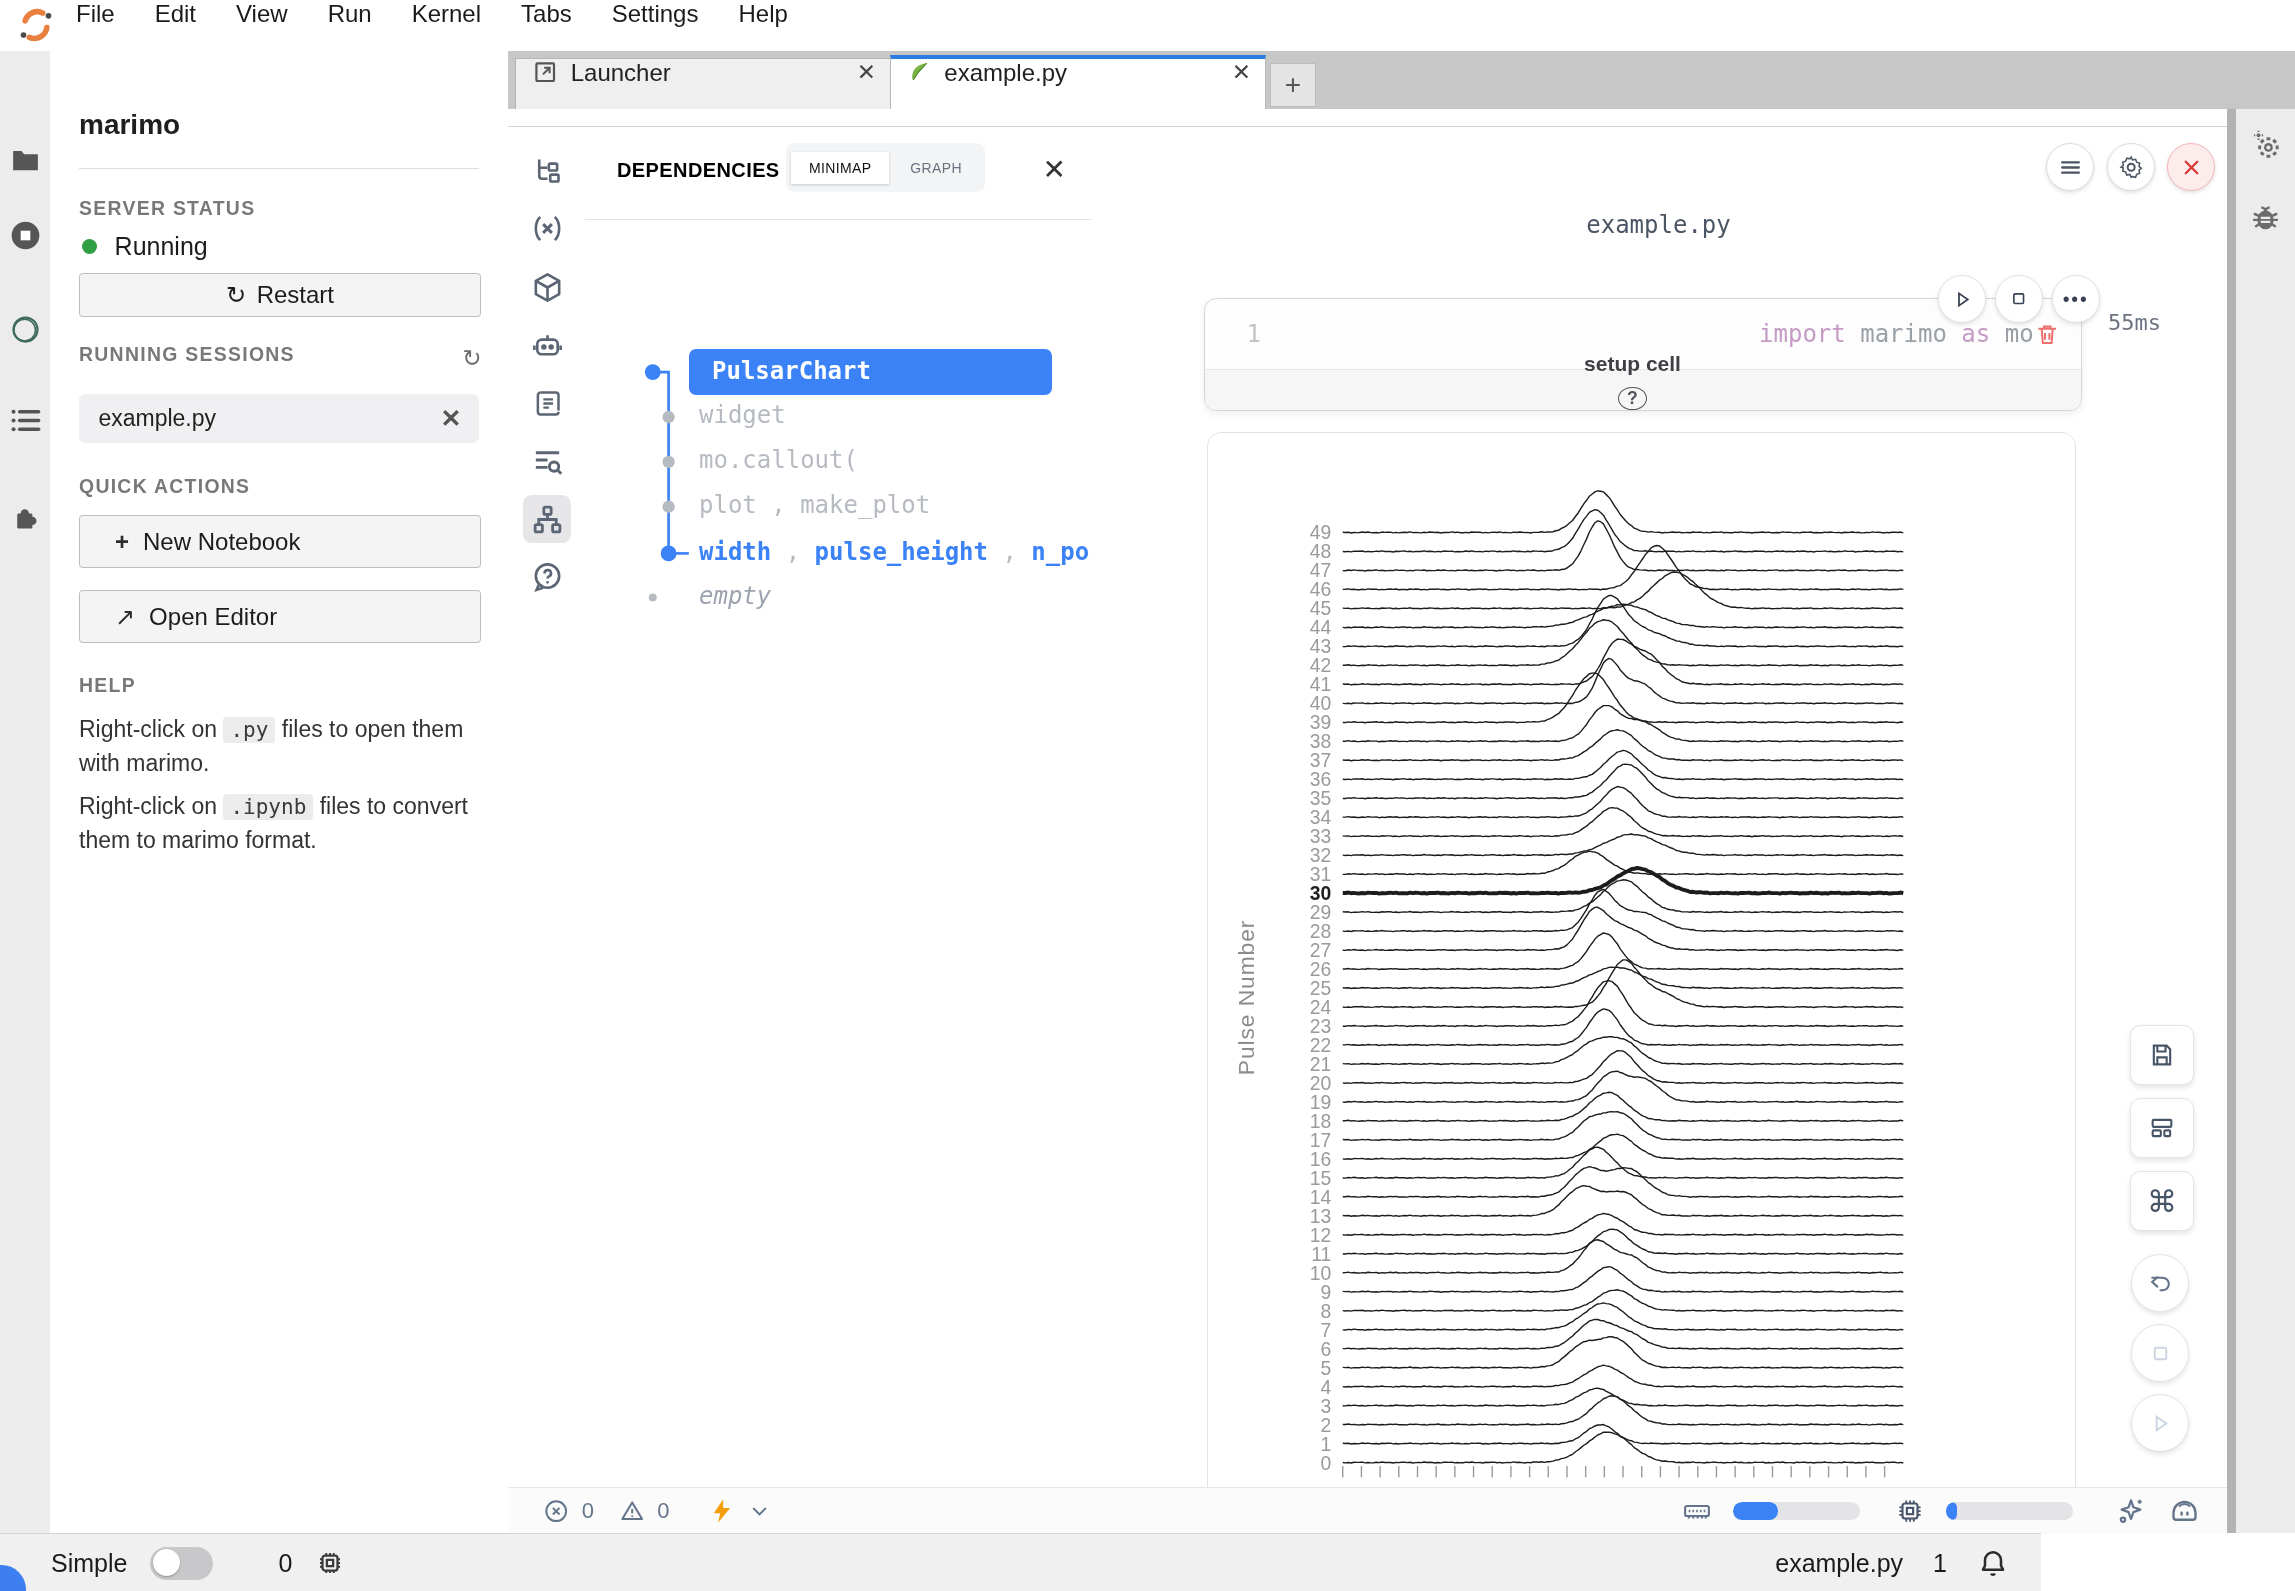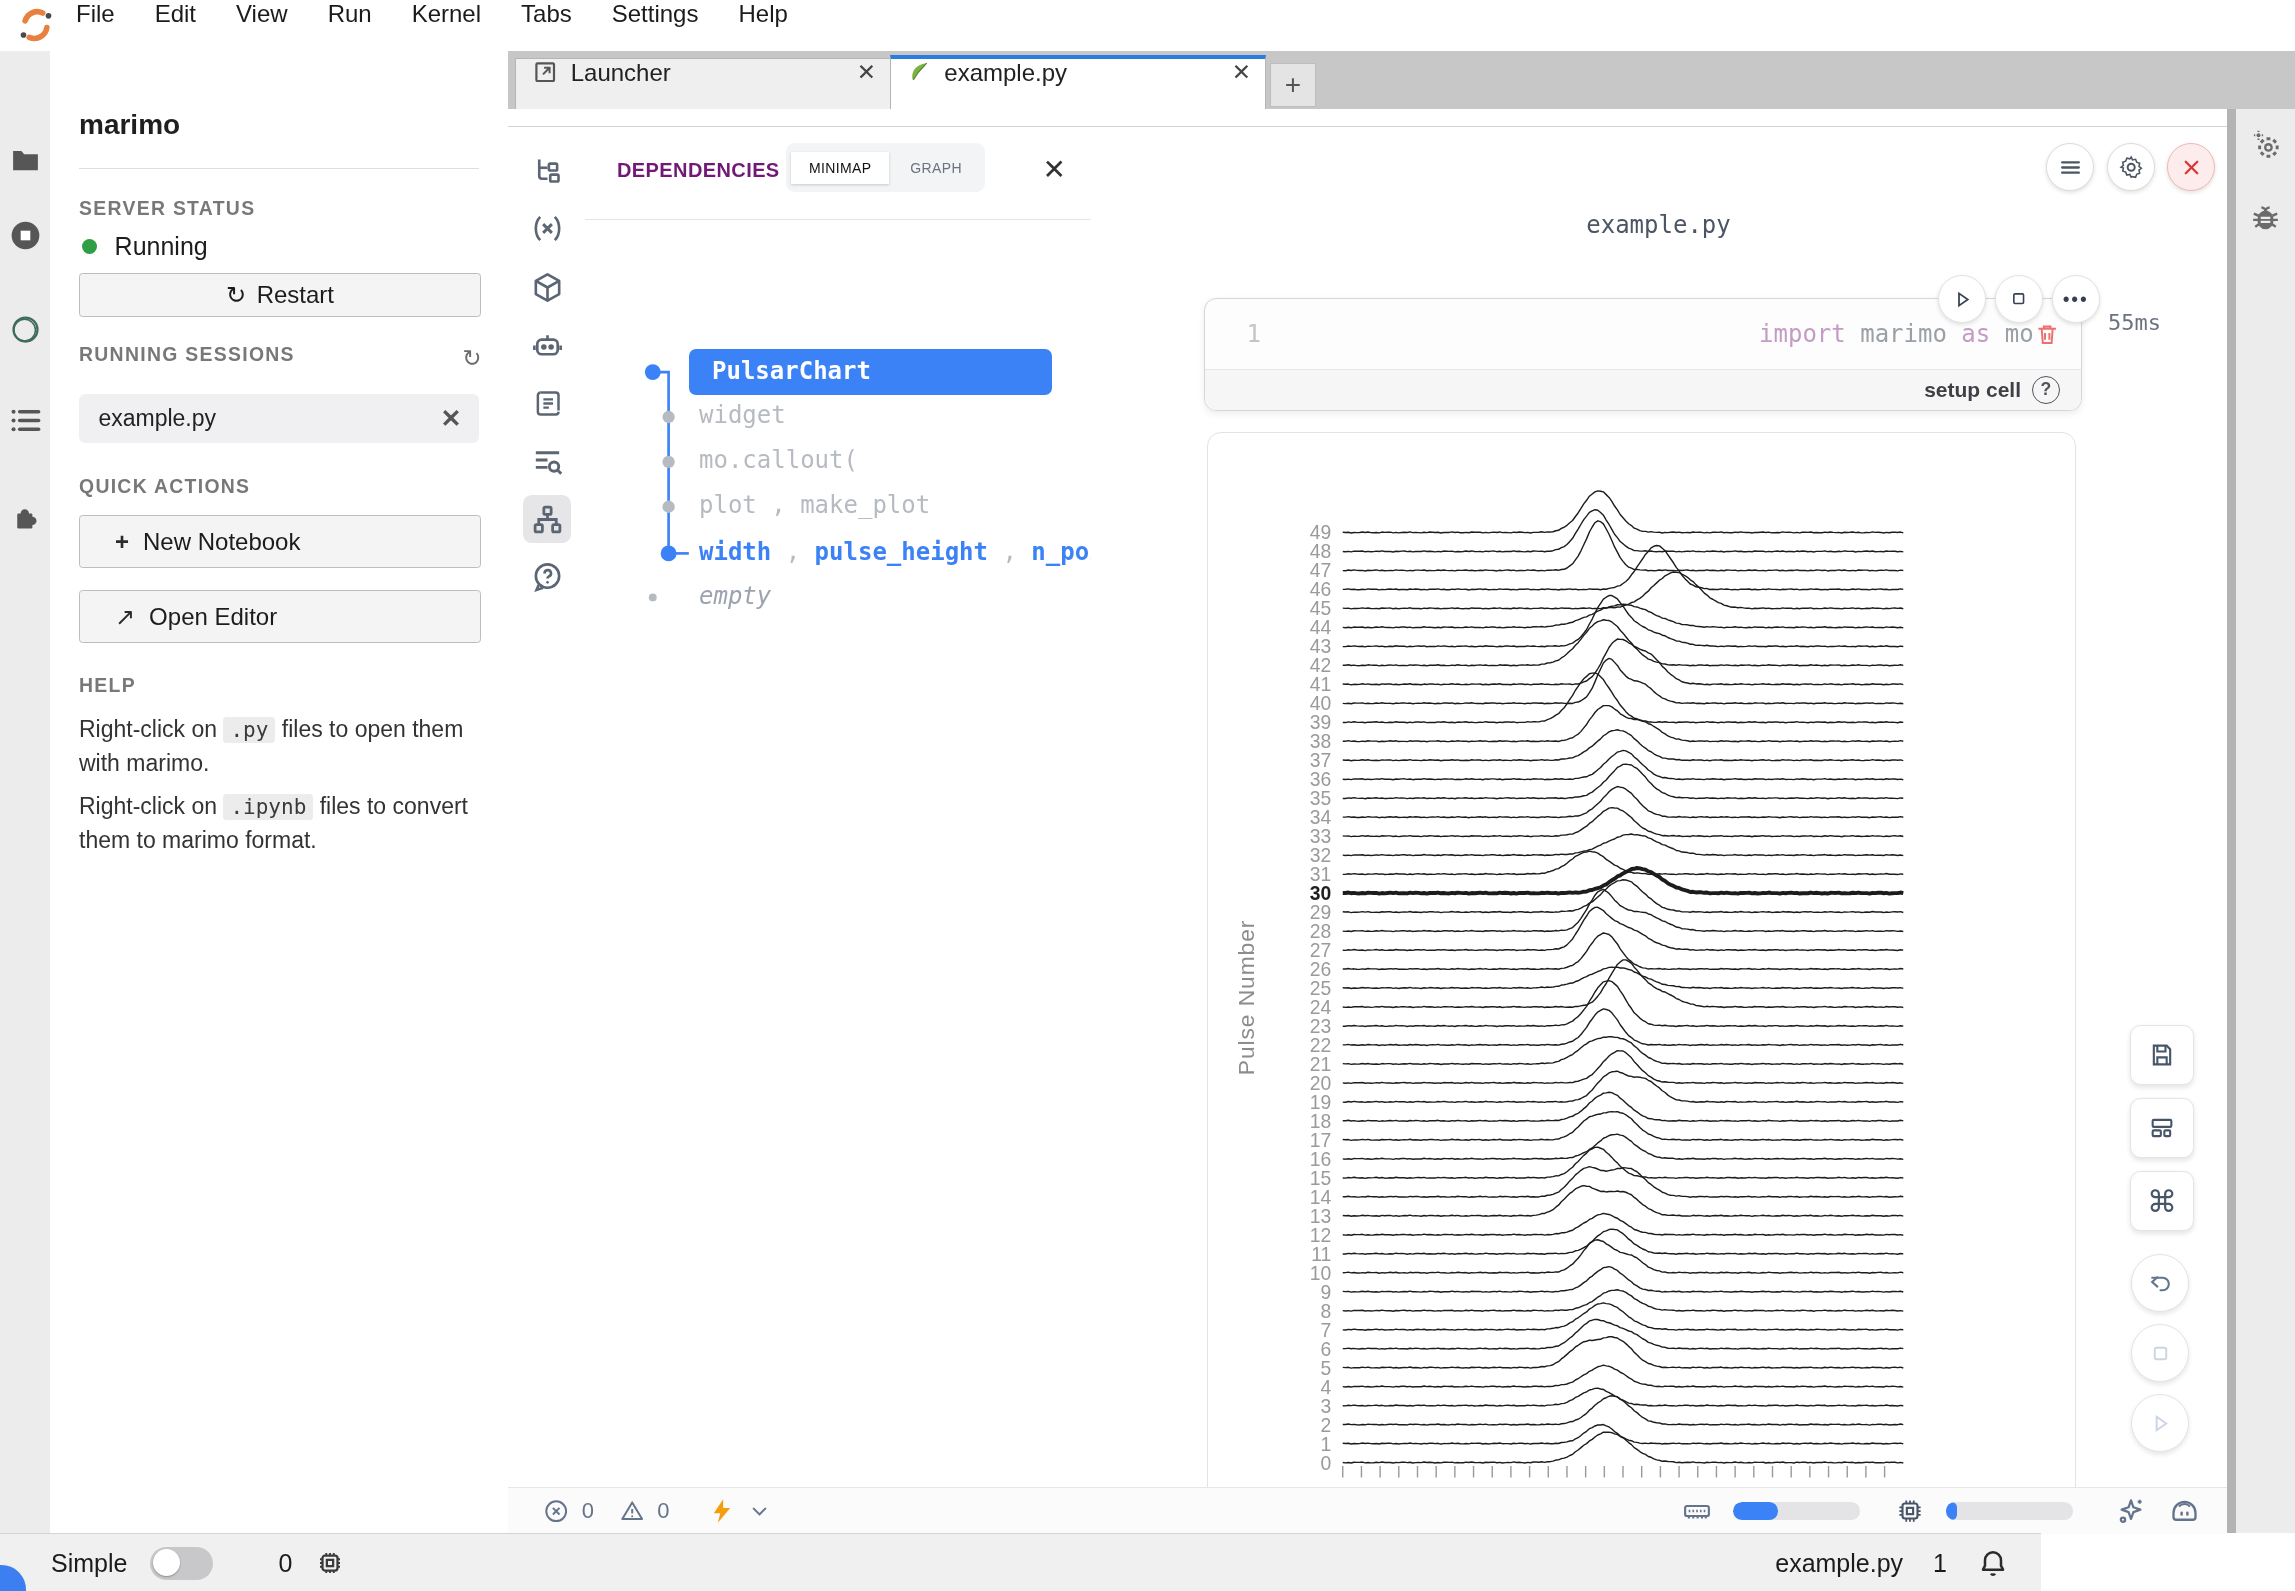--- a/index.html
+++ b/index.html
@@ -43,42 +43,42 @@
            display:flex;align-items:center;justify-content:center;font-size:28px;color:#555;cursor:pointer;}
   .whiteband{left:508px;top:109px;width:1719px;height:17.6px;background:#fff;}
   .content-topline{left:508px;top:126px;width:1719px;height:0.9px;background:#d2d2d2;}
   
   .rail{left:508px;top:127px;width:77px;height:1361px;background:#fff;border-right:0.9px solid #e2e2e2;}
   .rail-icon{position:absolute;left:15px;width:48px;height:48px;display:flex;align-items:center;justify-content:center;border-radius:8.8px;}
   .rail-icon.active{background:#e6e6e9;}
   
   .deps{left:585px;top:127px;width:506px;height:1361px;background:#fff;border-right:0.9px solid #dedede;}
   .deps-header{position:absolute;left:0;top:0;width:506px;height:92px;border-bottom:0.9px solid #e4e4e6;}
-  .deps-title{position:absolute;left:32px;top:32px;font-size:20px;font-weight:bold;color:#701a75;letter-spacing:0.4px;}
+  .deps-title{position:absolute;left:32px;top:32px;font-size:20px;font-weight:bold;color:#000000;letter-spacing:0.4px;}
   .seg{position:absolute;left:201px;top:16px;height:49px;background:#f3f4f6;border-radius:8.8px;display:flex;align-items:center;padding:0 5.3px;gap:3.5px;}
   .seg .opt{font-size:14px;font-weight:normal;letter-spacing:0.4px;padding:8px 17.6px;border-radius:0;color:#6b7280;cursor:pointer;}
   .seg .opt.sel{background:#fff;color:#111;box-shadow:0 0.9px 2.6px rgba(0,0,0,.18);}
   .deps-close{position:absolute;right:25px;top:26.4px;font-size:28px;color:#333;cursor:pointer;}
   .dep-tree{position:absolute;left:0;top:92px;width:506px;height:1232px;font-family:"DejaVu Sans Mono",monospace;}
   
   .notebook{left:1091px;top:127px;width:1135px;height:1361px;background:#fff;overflow:hidden;}
   .circle-btn{position:absolute;width:46px;height:46px;border-radius:50%;background:#fff;border:1.3px solid #dcdcdc;
               box-shadow:0 1.8px 4.4px rgba(0,0,0,.12);display:flex;align-items:center;justify-content:center;cursor:pointer;}
   .circle-btn.red{background:#fdecec;border-color:#f2b7b7;}
   .nb-title{position:absolute;left:0;top:84px;width:1135px;text-align:center;font-family:"DejaVu Sans Mono",monospace;
             font-size:24px;color:#4b5563;}
   .cell-card{position:absolute;left:113px;top:171px;width:876px;border:1.3px solid #d6d6da;border-radius:12.3px;
              background:#fdfdfd;box-shadow:0 2.6px 7px rgba(0,0,0,.07);}
   .cell-code-row{height:70px;display:flex;align-items:center;border-bottom:0.9px solid #e7e7ea;}
   .cell-lineno{width:56px;text-align:right;font-family:"DejaVu Sans Mono",monospace;font-size:24px;color:#c3c3c8;}
   .cell-code{margin-left:23px;font-family:"DejaVu Sans Mono",monospace;font-size:24px;flex:1;text-align:right;}
   .tok-kw{color:#c49bc4;}
   .tok-id{color:#9aa0a6;}
   .cell-trash{margin-right:21px;cursor:pointer;}
-  .cell-footer{height:40px;background:#f6f6f7;border-radius:0 0 11.4px 11.4px;display:flex;align-items:center;justify-content:flex-end;gap:10.6px;padding-right:21px;}
+  .cell-footer{height:40px;background:#f6f6f7;border-radius:0 0 11.4px 11.4px;display:flex;align-items:center;justify-content:flex-end;gap:10.6px;padding-right:21px;flex-direction:column;}
   .setup-label{font-size:21px;font-weight:bold;color:#3f3f46;}
   .qmark{width:26.4px;height:26.4px;border-radius:50%;border:1.8px solid #52525b;color:#52525b;font-size:17.6px;font-weight:bold;
          display:flex;align-items:center;justify-content:center;}
   .runbtns{position:absolute;top:148px;left:847px;display:flex;gap:8.8px;}
   .runbtn{width:46px;height:46px;border-radius:50%;background:#fff;border:1.3px solid #e3e3e6;box-shadow:0 1.8px 4.4px rgba(0,0,0,.12);
           display:flex;align-items:center;justify-content:center;cursor:pointer;color:#374151;}
   .runtime{position:absolute;left:1017px;top:183px;font-family:"DejaVu Sans Mono",monospace;font-size:22px;color:#6b7280;}
   .chart-card{position:absolute;left:116px;top:305px;width:867px;height:1109px;border:1.3px solid #e3e3e6;border-radius:14px;background:#fff;}
   
   .tool-sq{position:absolute;left:1039px;width:62px;height:58px;background:#fff;border:1.3px solid #e2e4e9;border-radius:10.6px;

